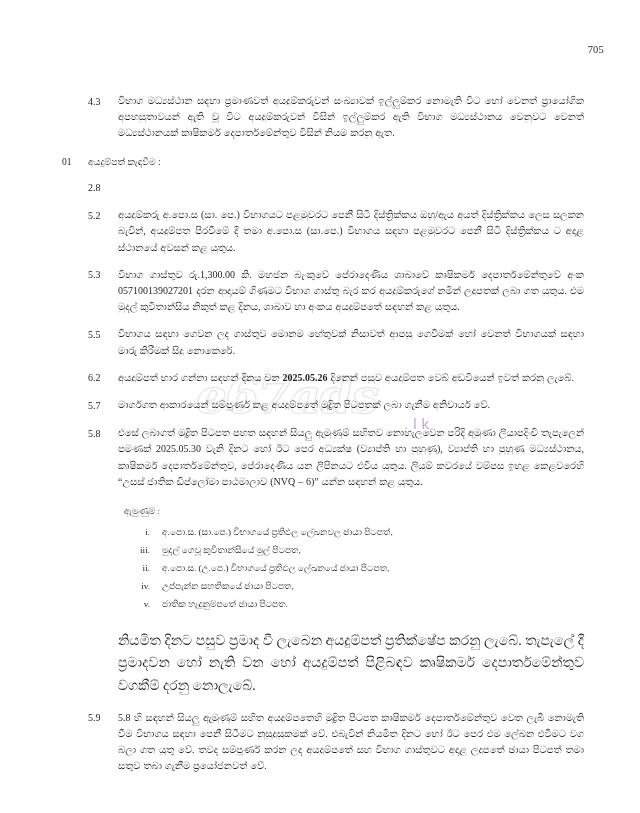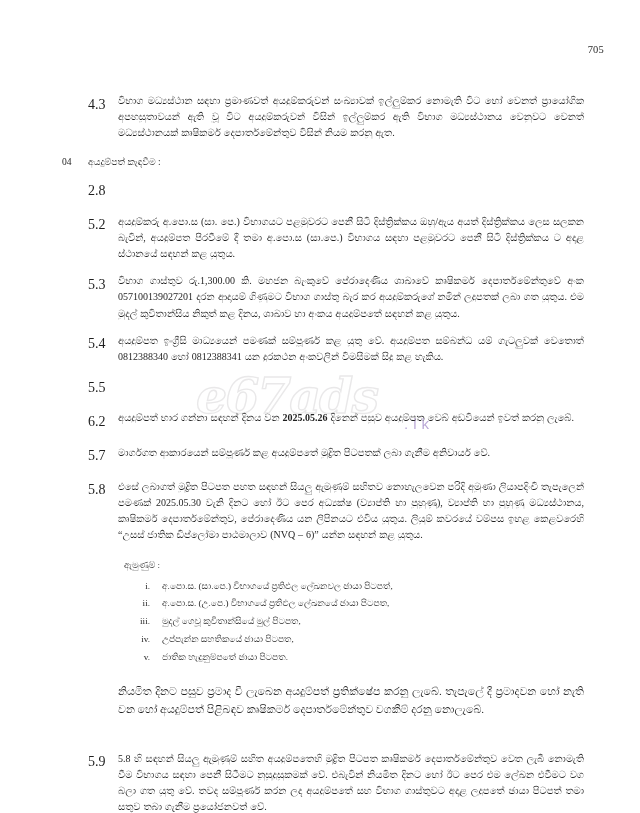--- a/index.html
+++ b/index.html
@@ -73,21 +73,21 @@
   }
 
   
   .clause {
     display: flex;
     align-items: flex-start;
     margin-bottom: 11px;
   }
   .clause .num {
     flex: 0 0 auto;
-    font-size: 14px;
+    font-size: 10px;
     color: #1f1f1f;
     line-height: 1.62;
     padding-top: 0.5px;
     font-family: Liberation Serif, serif;
   }
   .clause .body {
     flex: 1 1 auto;
     font-size: 10px;
     line-height: 1.62;
     text-align: justify;
@@ -142,21 +142,21 @@
     padding-right: 12px;
     font-size: 9.2px;
   }
   .roman-list li .rtext {
     flex: 1 1 auto;
   }
 
   .tail-para {
     margin: 16px 0 0 56px;
     width: 466px;
-    font-size: 11px;
+    font-size: 14px;
     line-height: 1.62;
     text-align: justify;
     color: #1f1f1f;
   }
 </style>
 </head>
 <body>
 
 <div class="page">
 
@@ -168,45 +168,42 @@
   <div class="page-number">705</div>
 
   <div class="content">
 
     <div class="clause lvl2">
       <div class="num">4.3</div>
       <div class="body">විභාග මධ්‍යස්ථාන සඳහා ප්‍රමාණවත් අයදුම්කරුවන් සංඛ්‍යාවක් ඉල්ලුම්කර නොමැති විට හෝ වෙනත් ප්‍රායෝගික අපහසුතාවයන් ඇති වූ විට අයදුම්කරුවන් විසින් ඉල්ලුම්කර ඇති විභාග මධ්‍යස්ථානය වෙනුවට වෙනත් මධ්‍යස්ථානයක් කෘෂිකර්ම දෙපාර්තමේන්තුව විසින් නියම කරනු ඇත.</div>
     </div>
 
     <div class="section-head">
-      <div class="num">04</div>
+      <div class="num">01</div>
       <div class="title">අයදුම්පත් කැඳවීම :</div>
     </div>
 
     <div class="clause lvl2">
       <div class="num">2.8</div>
     </div>
 
     <div class="clause lvl2">
       <div class="num">5.2</div>
-      <div class="body">අයදුම්කරු අ.පො.ස (සා. පෙ.) විභාගයට පළමුවරට පෙනී සිටි දිස්ත්‍රික්කය ඔහු/ඇය අයත් දිස්ත්‍රික්කය ලෙස සලකන බැවින්, අයදුම්පත පිරවීමේ දී තමා අ.පො.ස (සා.පෙ.) විභාගය සඳහා පළමුවරට පෙනී සිටි දිස්ත්‍රික්කය ට අදාළ ස්ථානයේ සඳහන් කළ යුතුය.</div>
+      <div class="body">අයදුම්කරු අ.පො.ස (සා. පෙ.) විභාගයට පළමුවරට පෙනී සිටි දිස්ත්‍රික්කය ඔහු/ඇය අයත් දිස්ත්‍රික්කය ලෙස සලකන බැවින්, අයදුම්පත පිරවීමේ දී තමා අ.පො.ස (සා.පෙ.) විභාගය සඳහා පළමුවරට පෙනී සිටි දිස්ත්‍රික්කය ට අදාළ ස්ථානයේ අවසන් කළ යුතුය.</div>
     </div>
 
     <div class="clause lvl2">
       <div class="num">5.3</div>
       <div class="body">විභාග ගාස්තුව රු.1,300.00 කි. මහජන බැංකුවේ පේරාදෙණිය ශාඛාවේ කෘෂිකර්ම දෙපාර්තමේන්තුවේ අංක 057100139027201 දරන ආදායම් ගිණුමට විභාග ගාස්තු බැර කර අයදුම්කරුගේ නමින් ලදුපතක් ලබා ගත යුතුය. එම මුදල් කුවිතාන්සිය නිකුත් කළ දිනය, ශාඛාව හා අංකය අයදුම්පතේ සඳහන් කළ යුතුය.</div>
     </div>
 
-    <div class="clause lvl2">
-      <div class="num">5.4</div>
-      <div class="body">අයදුම්පත ඉංග්‍රීසි මාධ්‍යයෙන් පමණක් සම්පූර්ණ කළ යුතු වේ. අයදුම්පත සම්බන්ධ යම් ගැටලුවක් වෙතොත් 0812388340 හෝ 0812388341 යන දුරකථන අංකවලින් විමසීමක් සිදු කළ හැකිය.</div>
-    </div>
 
     <div class="clause lvl2">
       <div class="num">5.5</div>
+      <div class="body">විභාගය සඳහා ගෙවන ලද ගාස්තුව මොනම හේතුවක් නිසාවත් ආපසු ගෙවීමක් හෝ වෙනත් විභාගයක් සඳහා මාරු කිරීමක් සිදු නොකෙරේ.</div>
     </div>
 
     <div class="clause lvl2">
       <div class="num">6.2</div>
       <div class="body"><span>අයදුම්පත් භාර ගන්නා සඳහන් දිනය වන </span><span class="bold lat">2025.05.26</span><span> දිනෙන් පසුව අයදුම්පත වෙබ් අඩවියෙන් ඉවත් කරනු ලැබේ.</span></div>
     </div>
 
     <div class="clause lvl2">
       <div class="num">5.7</div>
       <div class="body">මාර්ගගත ආකාරයෙන් සම්පූර්ණ කළ අයදුම්පතේ මුද්‍රිත පිටපතක් ලබා ගැනීම අනිවාර්ය වේ.</div>
@@ -218,38 +215,38 @@
     </div>
 
     <div class="roman-label">ඇමුණුම් :</div>
 
     <ul class="roman-list">
       <li>
         <span class="rnum lat">i.</span>
         <span class="rtext">අ.පො.ස. (සා.පෙ.) විභාගයේ ප්‍රතිඵල ලේඛනවල ඡායා පිටපත්,</span>
       </li>
       <li>
+        <span class="rnum lat">iii.</span>
+        <span class="rtext">මුදල් ගෙවූ කුවිතාන්සියේ මුල් පිටපත,</span>
+      </li>
+      <li>
         <span class="rnum lat">ii.</span>
         <span class="rtext">අ.පො.ස. (උ.පෙ.) විභාගයේ ප්‍රතිඵල ලේඛනයේ ඡායා පිටපත,</span>
       </li>
       <li>
-        <span class="rnum lat">iii.</span>
-        <span class="rtext">මුදල් ගෙවූ කුවිතාන්සියේ මුල් පිටපත,</span>
-      </li>
-      <li>
         <span class="rnum lat">iv.</span>
         <span class="rtext">උප්පැන්න සහතිකයේ ඡායා පිටපත,</span>
       </li>
       <li>
         <span class="rnum lat">v.</span>
         <span class="rtext">ජාතික හැඳුනුම්පතේ ඡායා පිටපත.</span>
       </li>
     </ul>
 
     <div class="tail-para">නියමිත දිනට පසුව ප්‍රමාද වී ලැබෙන අයදුම්පත් ප්‍රතික්ෂේප කරනු ලැබේ. තැපැලේ දී ප්‍රමාදවන හෝ නැති වන හෝ අයදුම්පත් පිළිබඳව කෘෂිකර්ම දෙපාර්තමේන්තුව වගකීම් දරනු නොලැබේ.</div>
 
-    <div class="clause lvl2" style="margin-top:32px;">
+    <div class="clause lvl2" style="margin-top:12px;">
       <div class="num">5.9</div>
       <div class="body">5.8 හි සඳහන් සියලු ඇමුණුම් සහිත අයදුම්පතෙහි මුද්‍රිත පිටපත කෘෂිකර්ම දෙපාර්තමේන්තුව වෙත ලැබී නොමැති වීම විභාගය සඳහා පෙනී සිටීමට නුසුදුසුකමක් වේ. එබැවින් නියමිත දිනට හෝ ඊට පෙර එම ලේඛන එවීමට වග බලා ගත යුතු වේ. තවද සම්පූර්ණ කරන ලද අයදුම්පතේ සහ විභාග ගාස්තුවට අදාළ ලදුපතේ ඡායා පිටපත් තමා සතුව තබා ගැනීම ප්‍රයෝජනවත් වේ.</div>
     </div>
 
   </div>
 </div>
 
 </body></html>

